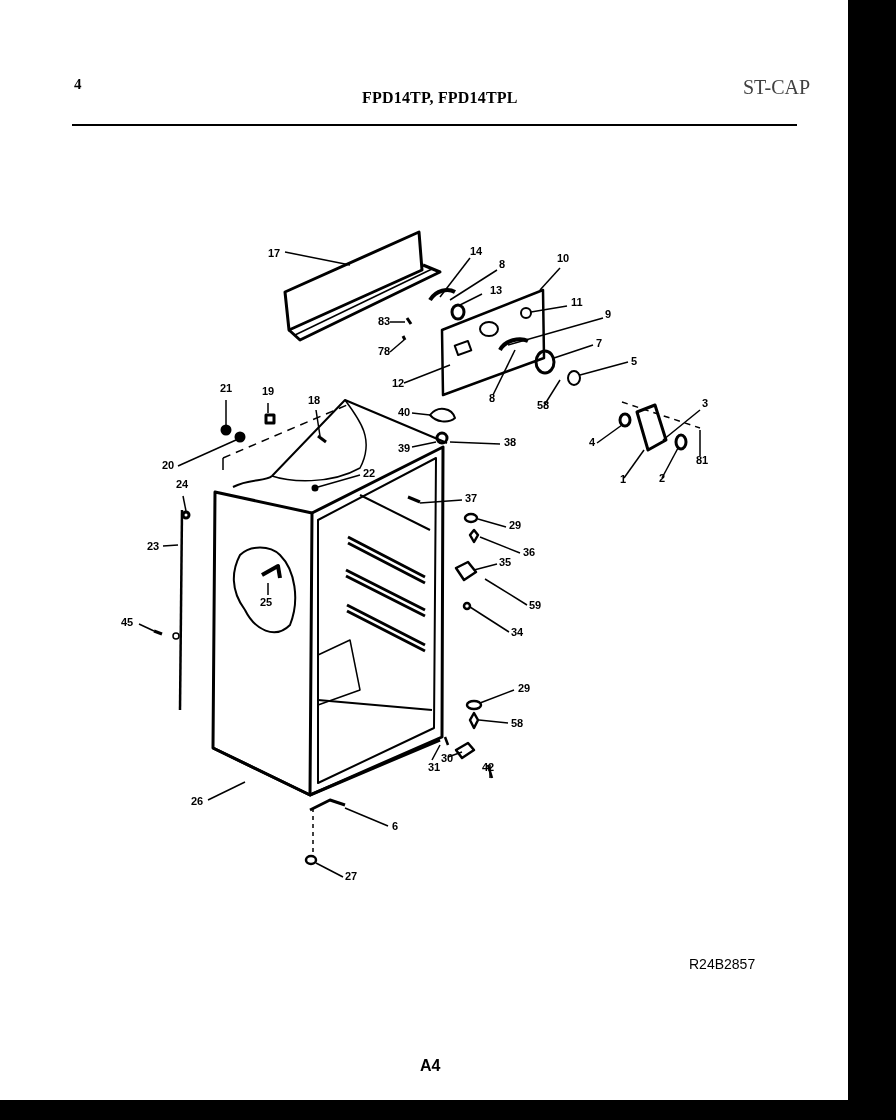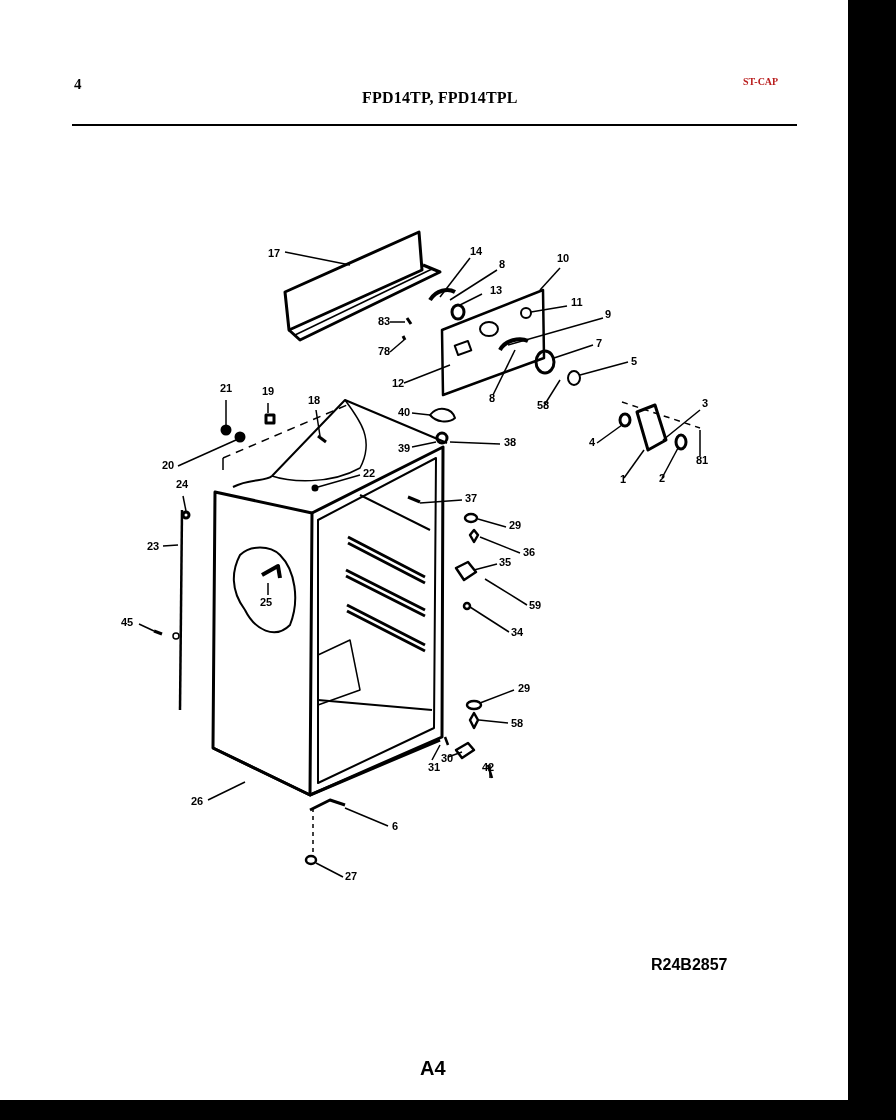--- a/index.html
+++ b/index.html
@@ -1,23 +1,23 @@
 <!DOCTYPE html>
 <html><head>
 <meta charset="utf-8">
 <style>
   html, body { margin: 0; padding: 0; }
   body { width: 896px; height: 1120px; background: #000; position: relative; overflow: hidden; font-family: "Liberation Serif", serif; }
   .page { position: absolute; left: 0; top: 0; width: 848px; height: 1100px; background: #fff; }
   .page-number { position: absolute; left: 74px; top: 76px; font-size: 15px; font-weight: bold; color: #000; }
   .model-title { position: absolute; left: 362px; top: 89px; font-size: 16px; font-weight: bold; color: #000; letter-spacing: 0.2px; }
-  .section-code { position: absolute; left: 743px; top: 76px; font-size: 10px; font-weight: bold; color: #b91c1c; }
+  .section-code { position: absolute; left: 743px; top: 76px; font-size: 20px; font-weight: normal; color: #404040; }
   .rule { position: absolute; left: 72px; top: 124px; width: 725px; height: 2px; background: #000; }
-  .drawing-code { position: absolute; left: 651px; top: 956px; font-family: "Liberation Sans", sans-serif; font-size: 16px; font-weight: bold; color: #000; }
-  .page-label { position: absolute; left: 420px; top: 1057px; font-family: "Liberation Sans", sans-serif; font-size: 20px; font-weight: bold; color: #000; }
+  .drawing-code { position: absolute; left: 689px; top: 956px; font-family: "Liberation Sans", sans-serif; font-size: 14px; font-weight: normal; color: #000; }
+  .page-label { position: absolute; left: 420px; top: 1057px; font-family: "Liberation Sans", sans-serif; font-size: 16px; font-weight: bold; color: #000; }
   svg.diagram { position: absolute; left: 0; top: 0; }
   .lbl { font-family: "Liberation Sans", sans-serif; font-size: 11px; font-weight: bold; fill: #000; }
 </style>
 </head>
 <body>
 
 <div class="page">
   <div class="page-number">4</div>
   <div class="model-title">FPD14TP, FPD14TPL</div>
   <div class="section-code">ST-CAP</div>

